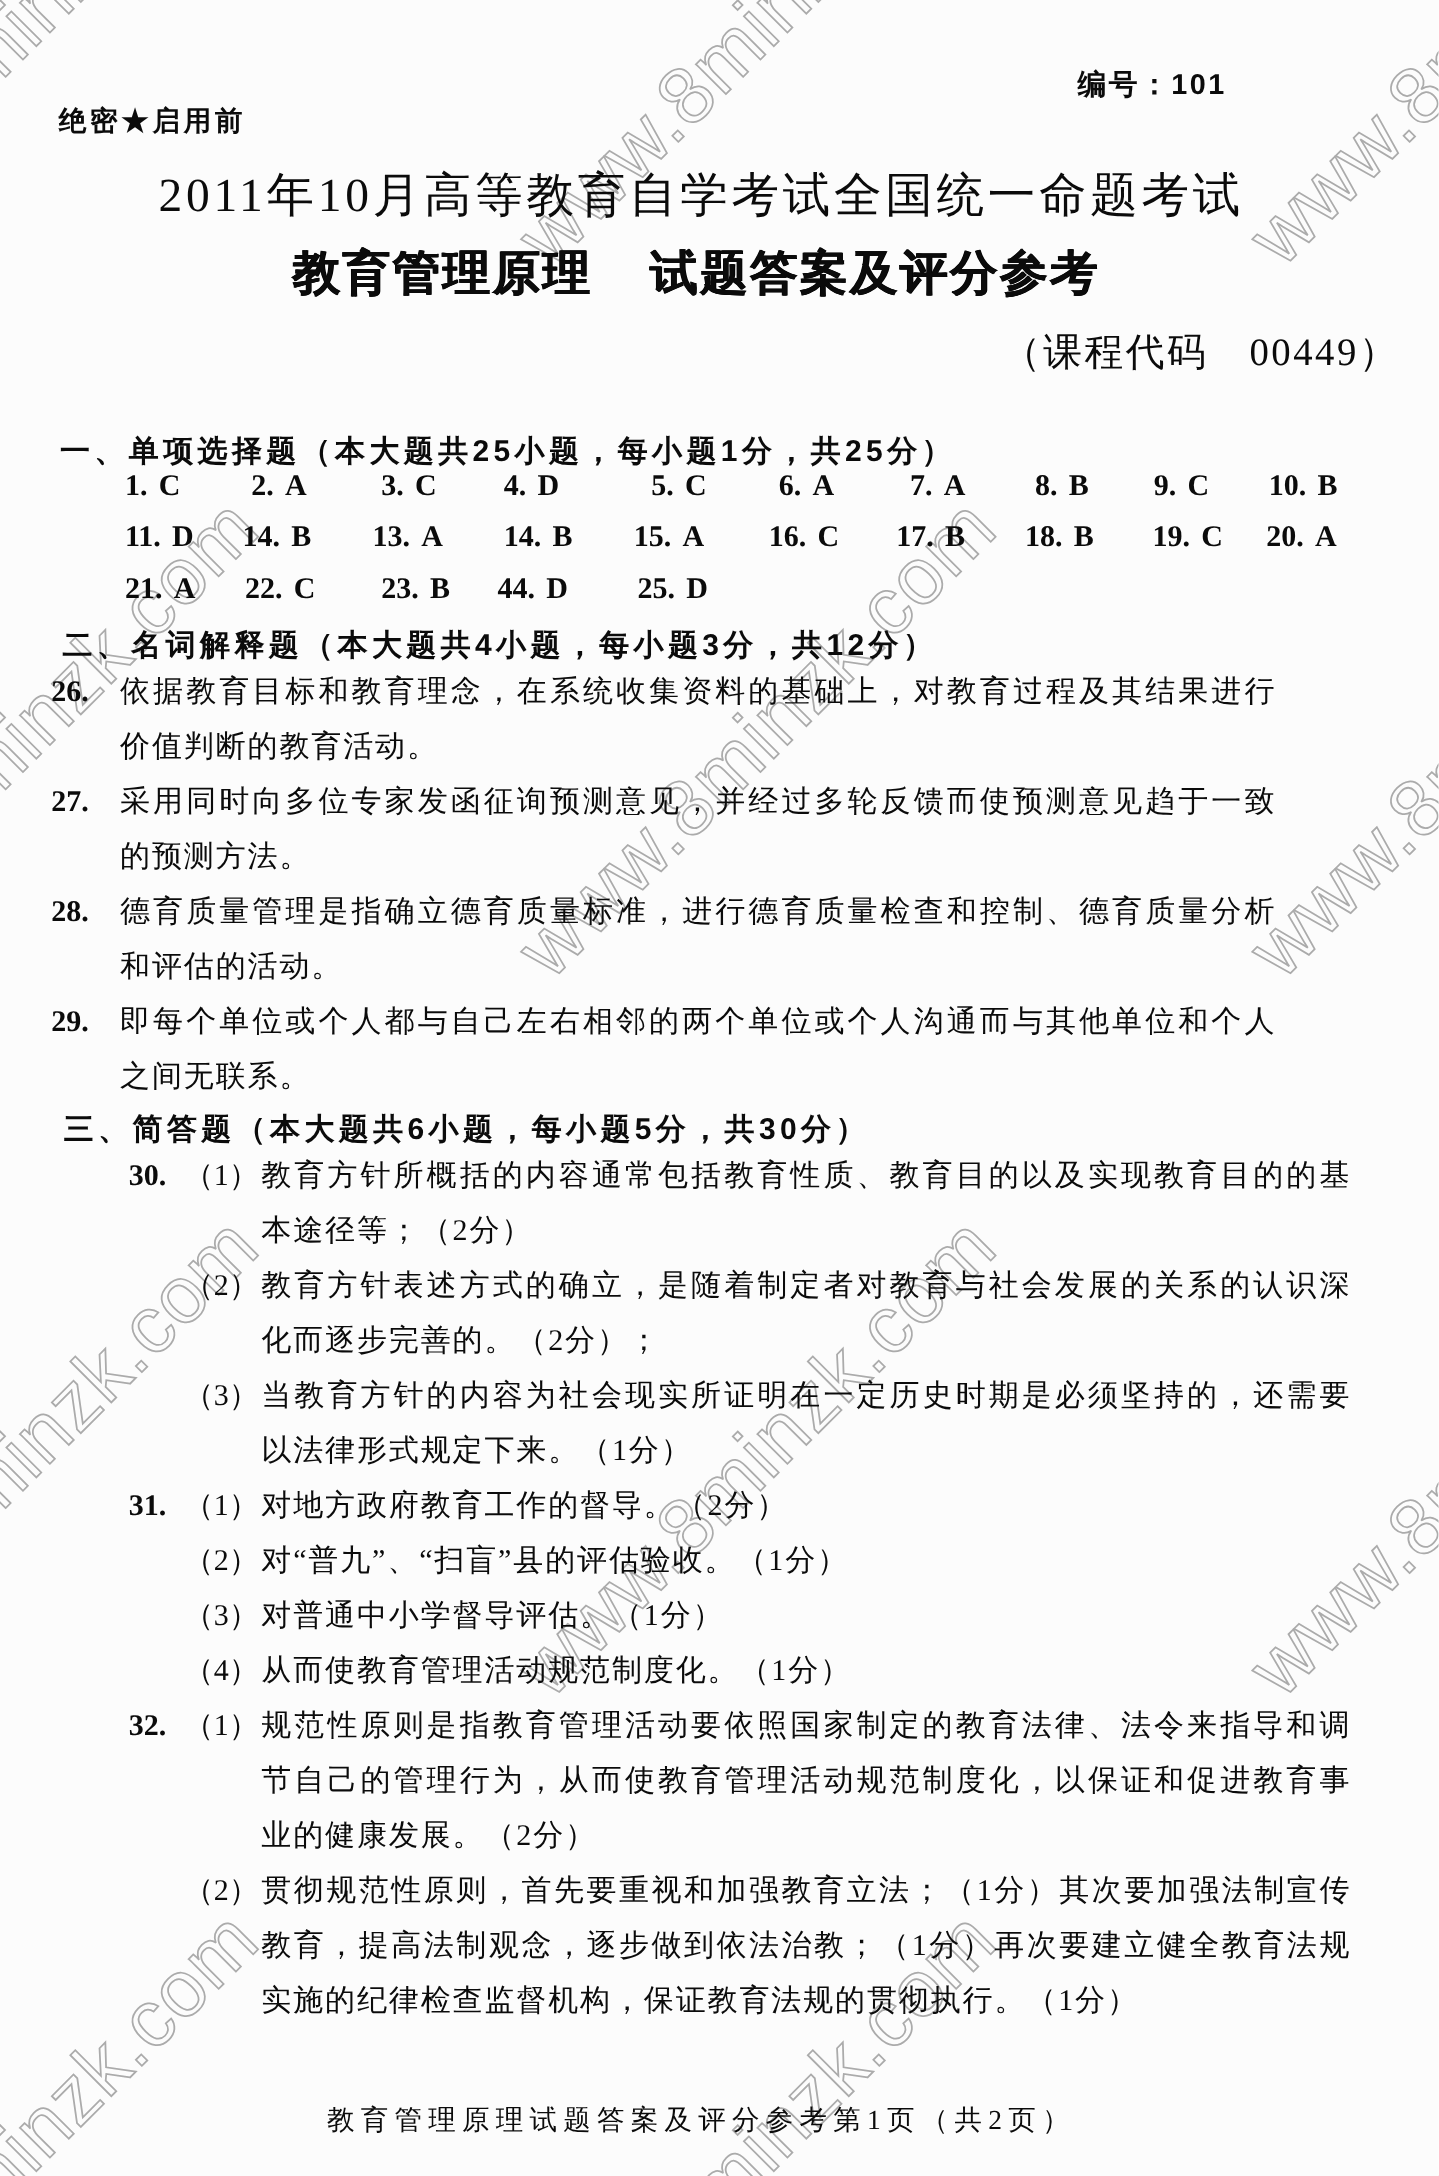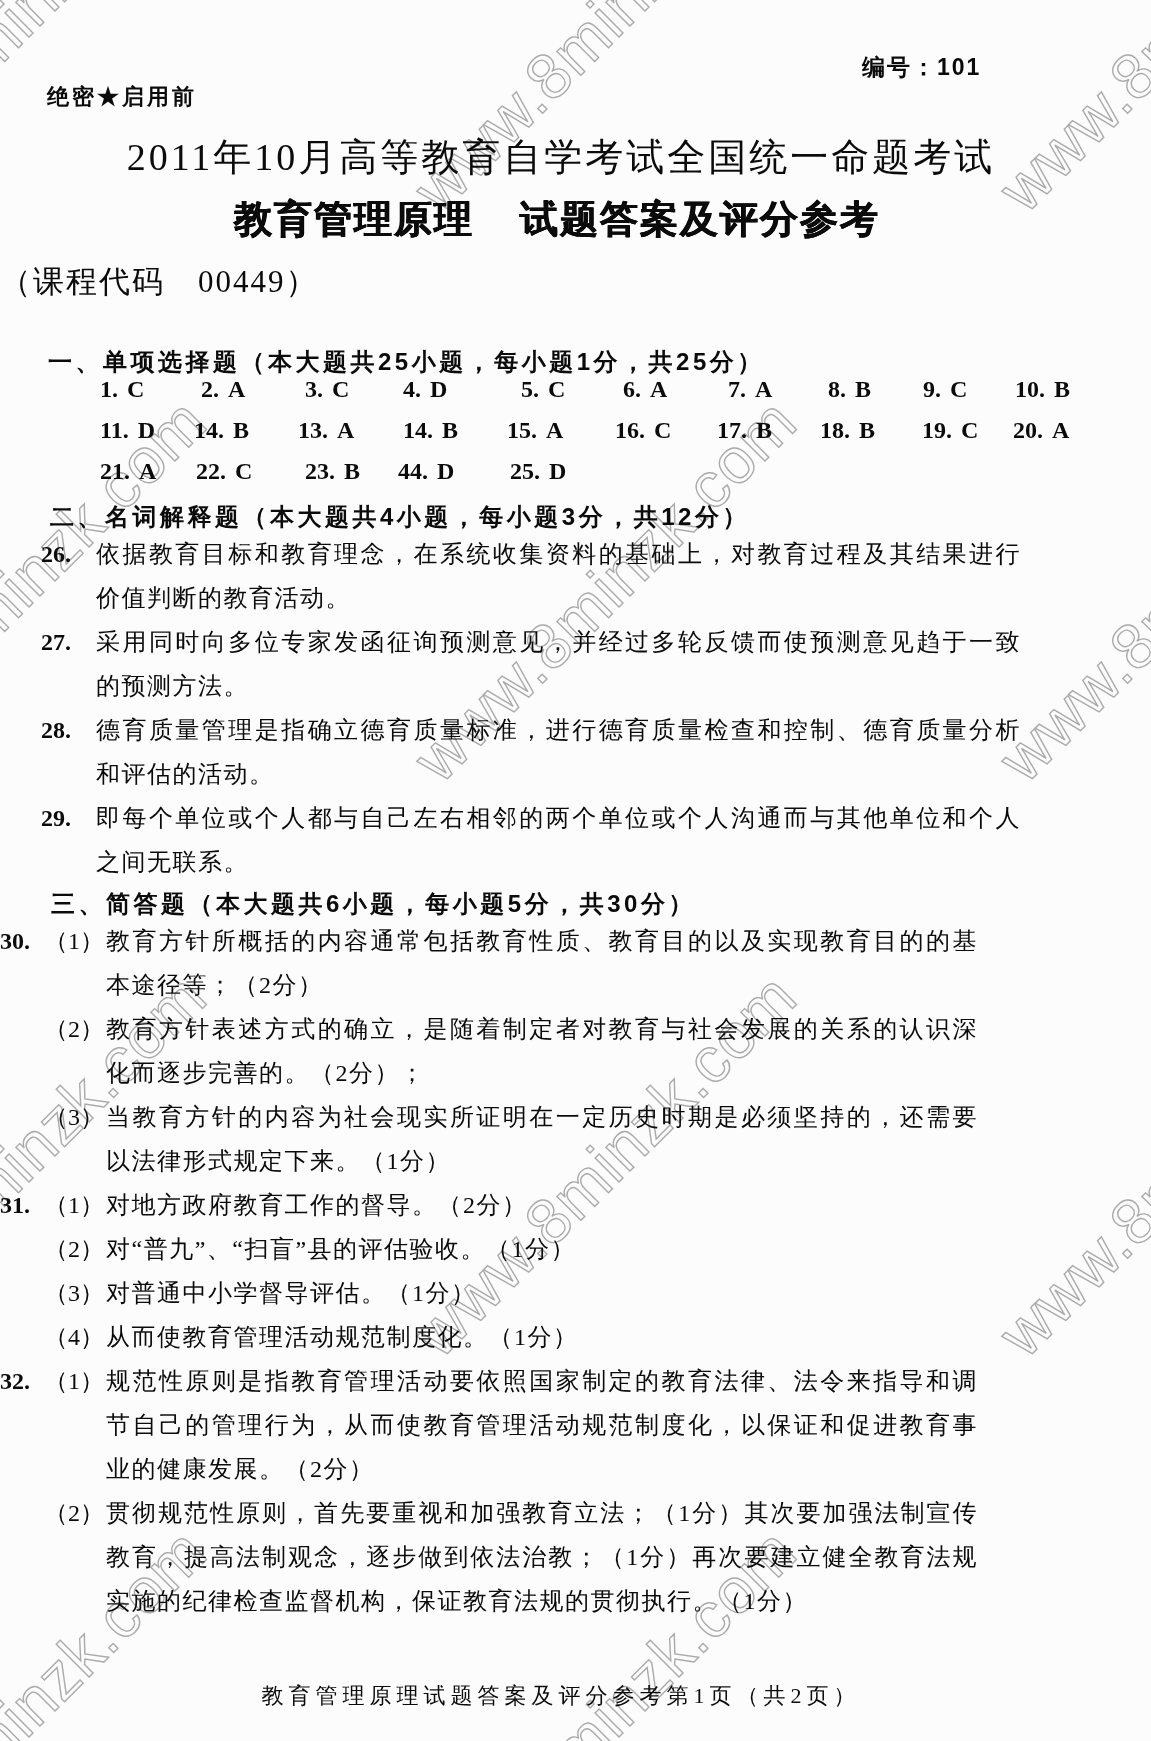--- a/index.html
+++ b/index.html
@@ -23,21 +23,21 @@
   .conf { left: 47px; top: 70px; font-family: "Liberation Sans", sans-serif; font-weight: bold;
           font-size: 22px; line-height: 30px; letter-spacing: 3px; white-space: nowrap; }
   .serial { left: 862px; top: 40px; font-family: "Liberation Sans", sans-serif; font-weight: bold;
             font-size: 23px; line-height: 30px; letter-spacing: 2px; white-space: nowrap; }
   .title { left: 0; top: 124px; width: 1122px; text-align: center; font-size: 38px; line-height: 42px;
            letter-spacing: 3px; white-space: nowrap; }
   .subtitle { left: 0; top: 185px; width: 1114px; text-align: center; font-family: "Liberation Sans", sans-serif;
               font-weight: 900; font-size: 38px; line-height: 44px; letter-spacing: 2px; white-space: nowrap;
               text-shadow: 0.6px 0 0 #000, -0.4px 0 0 #000; }
   .subtitle .gap { margin-left: 46px; }
-  .course { left: 0; top: 252px; width: 1120px; text-align: left; font-size: 31px; line-height: 36px;
+  .course { left: 0; top: 252px; width: 1120px; text-align: right; font-size: 31px; line-height: 36px;
             letter-spacing: 2px; white-space: nowrap; }
 
   
   .heading { font-family: "Liberation Sans", sans-serif; font-weight: bold; font-size: 24px;
              letter-spacing: 3.5px; white-space: nowrap; }
 
   
   .ans { position: absolute; font-family: "Liberation Serif", serif; font-weight: bold; font-size: 24px;
          line-height: 41px; height: 41px; white-space: nowrap; }
   .ans .letter { margin-left: 9px; }
@@ -45,21 +45,21 @@
   
   .line { font-size: 24px; letter-spacing: 1.5px; line-height: 44px; height: 44px; overflow: hidden; }
   .just { text-align: justify; text-align-last: justify; }
   .num { font-family: "Liberation Serif", serif; font-weight: bold; font-size: 24px; line-height: 44px; height: 44px; white-space: nowrap; }
 
   .sec { position: absolute; left: 0; width: 1151px; }
   .sec2-item { display: flex; padding-left: 41px; }
   .sec2-item .num { width: 55px; }
   .sec2-item .body { width: 925px; }
 
-  .sec3-item { display: flex; }
+  .sec3-item { display: flex; padding-left: 103px; }
   .sec3-item .num { width: 44px; flex: none; }
   .parts { width: 934px; }
   .part { display: flex; }
   .plabel { width: 62px; flex: none; font-size: 24px; line-height: 44px; height: 44px; white-space: nowrap; }
   .pbody { width: 872px; }
 
   .footer { left: 0; top: 1668px; width: 1122px; text-align: center; font-size: 22px; line-height: 32px;
             letter-spacing: 5px; white-space: nowrap; }
 </style>
 </head>

